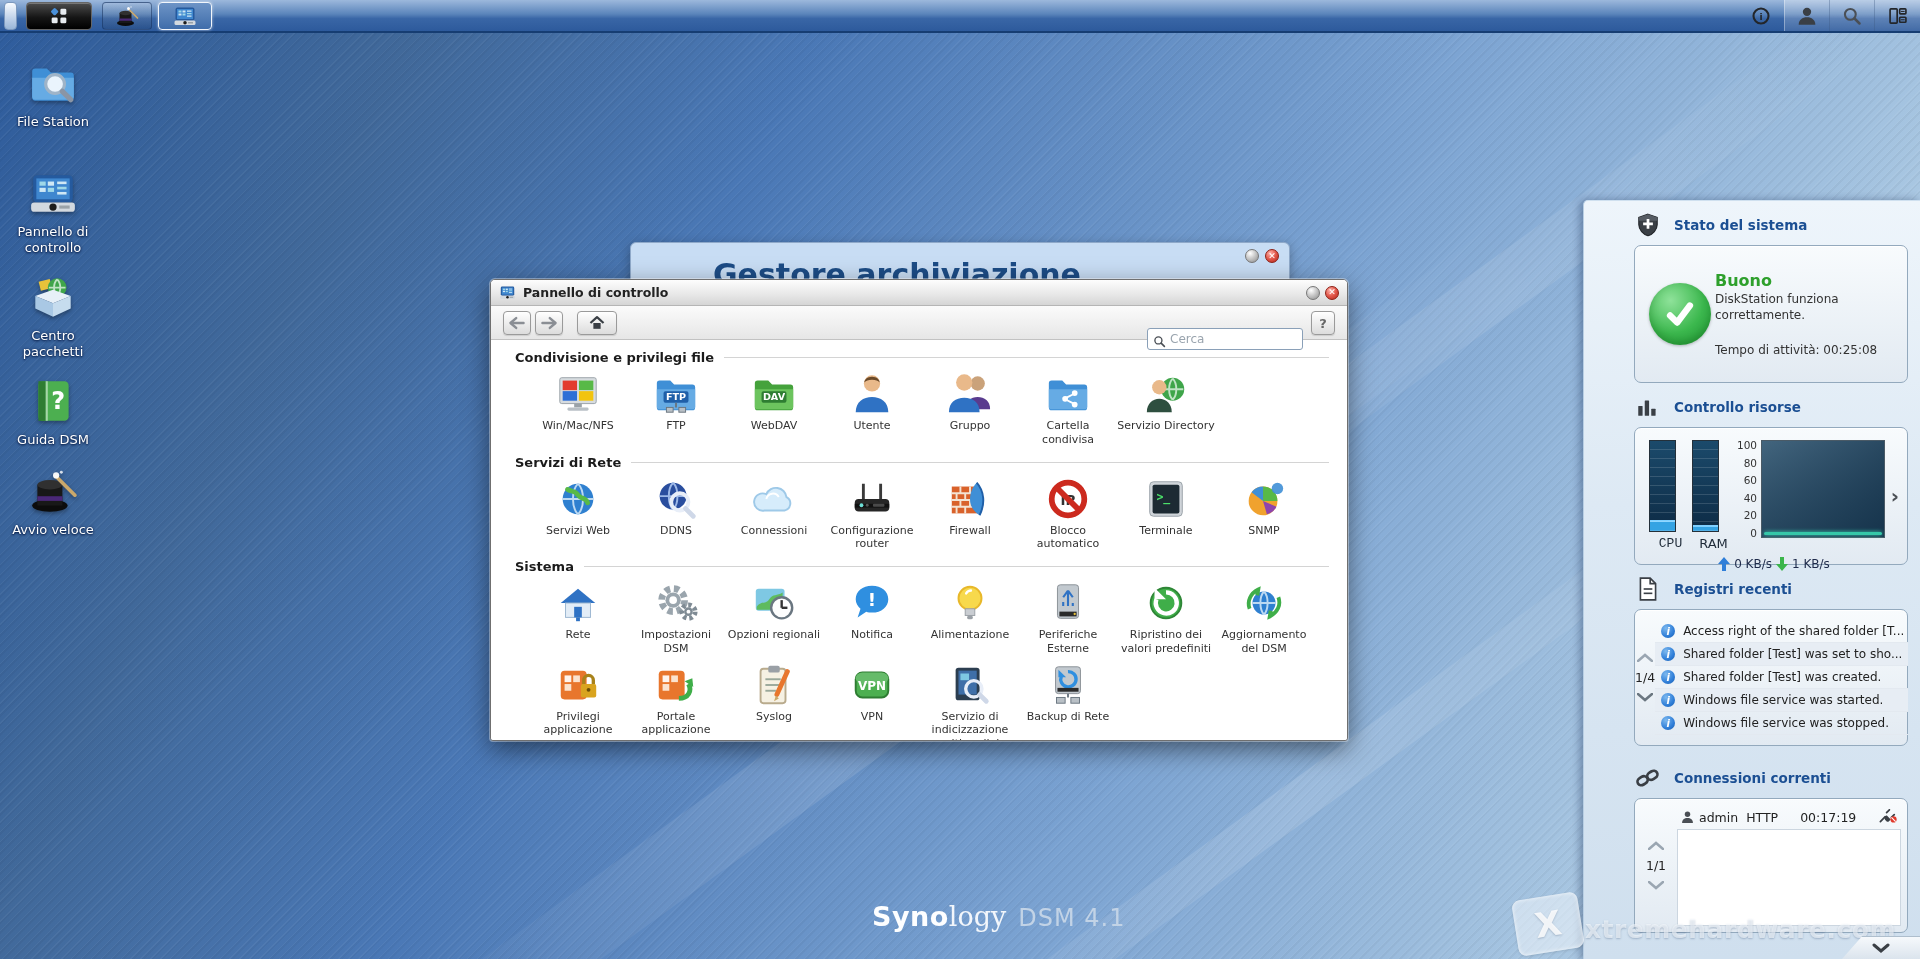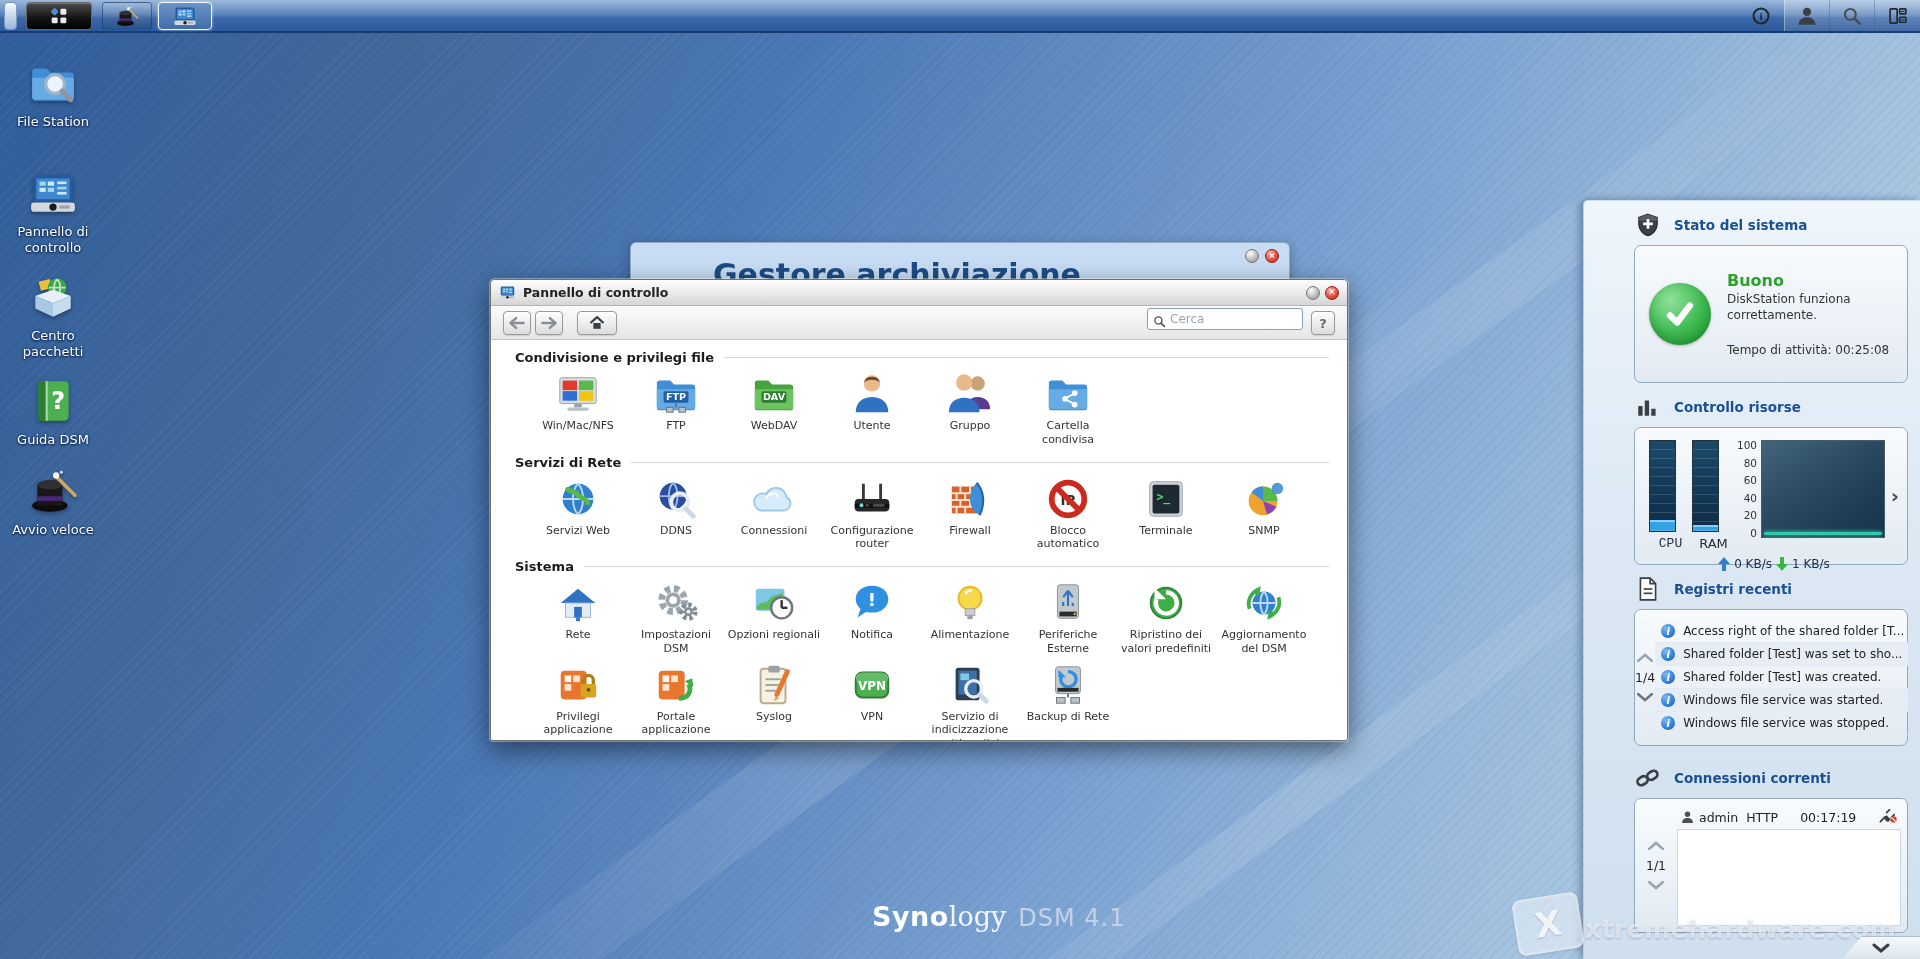--- a/index.html
+++ b/index.html
@@ -54,41 +54,41 @@
     box-shadow:0 0 0 1px rgba(255,255,255,.35), 0 8px 26px rgba(0,0,0,.5); display:flex; flex-direction:column; }
   .titlebar { height:26px; background:linear-gradient(#fdfdfd,#e9e9e9 55%,#d5d5d5); border-bottom:1px solid #b5b5b5; border-radius:4px 4px 0 0; display:flex; align-items:center; padding:0 8px; }
   .titlebar .ticon { width:17px; height:17px; margin-right:7px; }
   .titlebar .ticon svg { width:17px; height:17px; }
   .titlebar .ttl { font-size:12.5px; font-weight:bold; color:#222; flex:1; }
   .titlebar .wbtns { display:flex; gap:5px; }
   .toolbar { height:34px; background:linear-gradient(#fbfbfb,#e6e6e6); border-bottom:1px solid #c2c2c2; display:flex; align-items:center; padding:0 12px; position:relative; }
   .tool-btn { height:24px; border:1px solid #9a9a9a; border-radius:4px; background:linear-gradient(#fff,#dcdcdc); display:flex; align-items:center; justify-content:center; cursor:pointer; box-shadow:0 1px 1px rgba(0,0,0,.12); }
   .nav { width:28px; margin-right:4px; }
   .home { width:40px; margin-left:10px; }
-  .searchbox { position:absolute; right:44px; top:2px; width:156px; height:22px; background:#fff; border:1px solid #8aa0b8; border-radius:3px; display:flex; align-items:center; padding:0 5px; }
+  .searchbox { position:absolute; right:44px; top:22px; width:156px; height:22px; background:#fff; border:1px solid #8aa0b8; border-radius:3px; display:flex; align-items:center; padding:0 5px; }
   .searchbox input { border:none; outline:none; width:118px; font-size:12px; color:#444; margin-left:4px; font-family:"DejaVu Sans", sans-serif; }
   .searchbox input::placeholder { color:#9aa4ae; }
   .help-btn { position:absolute; right:12px; top:5px; width:24px; height:24px; font-size:13px; color:#666; font-weight:bold; }
   .content { flex:1; background:#fff; padding:2px 18px 6px 24px; overflow:hidden; border-radius:0 0 3px 3px; }
   .sect-head { display:flex; align-items:center; margin-top:8px; }
   .sect-head .st { font-size:13px; font-weight:bold; color:#1b1b1b; white-space:nowrap; }
   .sect-head .rule { flex:1; height:1px; background:#d4d4d4; margin-left:10px; }
   .sect-row { display:flex; margin:6px 0 2px 14px; }
   .cp-item { width:98px; display:flex; flex-direction:column; align-items:center; cursor:pointer; }
   .cp-item .ic, .cp-item .ic svg { width:46px; height:46px; }
   .cp-item .cl { margin-top:2px; font-size:11px; color:#333; text-align:center; line-height:1.25; }
 
   
   .sidebar { position:absolute; left:1583px; top:200px; width:337px; height:759px; z-index:30;
     background:linear-gradient(180deg,#eef5fb,#dde9f4 40%,#cfdfee); border-left:1px solid #b9cfe4; border-top:1px solid #cfe0ef; border-radius:5px 0 0 0; box-shadow:-3px 0 8px rgba(0,20,60,.35);padding-left:38px; }
   .widget-head { display:flex; align-items:center; gap:13px; padding:11px 14px 7px 13px; }
   .widget-head .wic, .widget-head .wic svg { width:26px; height:26px; }
   .widget-head .wt { font-size:13.5px; font-weight:bold; color:#1b4f93; }
   .card { margin:0 12px; background:linear-gradient(#f8fbfd,#e2eaf2); border:1px solid #93a9bd; border-radius:7px; box-shadow:inset 0 1px 0 #fff; }
-  .status-card { height:138px; display:flex; align-items:center; padding:10px 14px; gap:16px; }
+  .status-card { height:138px; display:flex; align-items:center; padding:10px 14px; gap:4px; }
   .status-circle { width:62px; height:62px; border-radius:50%; background:radial-gradient(circle at 35% 28%, #8fe29a, #3cb84e 55%, #1f9a35); box-shadow:inset 0 -4px 8px rgba(0,60,0,.25), 0 1px 3px rgba(0,0,0,.25); display:flex; align-items:center; justify-content:center; flex:none; }
   .status-circle svg { width:34px; height:34px; }
   .status-txt { font-size:12px; color:#333; }
   .status-txt .good { color:#2ea02c; font-size:16px; font-weight:bold; margin-bottom:2px; }
   .status-txt .desc { line-height:1.3; }
   .status-txt .uptime { margin-top:20px; }
   .res-card { height:138px; padding:12px 8px 6px 14px; }
   .res-top { display:flex; align-items:flex-start; }
   .gauge { width:27px; height:92px; background:linear-gradient(#1b4a6b,#0d2b45); border:1px solid #24303a; position:relative; overflow:hidden; margin-right:16px; }
   .gauge .segs { position:absolute; inset:0; background:repeating-linear-gradient(180deg, transparent 0 8px, rgba(255,255,255,.14) 8px 9px); }
@@ -394,20 +394,29 @@
               <path d="M4 13c0-2 1-3 3-3h11l4 4h19c2 0 3 1 3 3v21c0 2-1 3-3 3H7c-2 0-3-1-3-3z" fill="#3f8fd6"></path>
               <path d="M4 19h40v18c0 2-1 3-3 3H7c-2 0-3-1-3-3z" fill="#66abe4"></path>
               <circle cx="31" cy="23" r="3" fill="#fff"></circle>
               <circle cx="21" cy="29" r="3" fill="#fff"></circle>
               <circle cx="31" cy="35" r="3" fill="#fff"></circle>
               <line x1="22" y1="28" x2="30" y2="24" stroke="#fff" stroke-width="2"></line>
               <line x1="22" y1="30" x2="30" y2="34" stroke="#fff" stroke-width="2"></line>
             </svg></div>
           <div class="cl">Cartella condivisa</div>
         </div>
+        <div class="cp-item">
+          <div class="ic"><svg viewBox="0 0 48 48" width="100%" height="100%">
+              <circle cx="31" cy="19" r="12" fill="#3fa54a"></circle>
+              <path d="M20 19h22M31 8c5 5 5 17 0 22m0-22c-5 5-5 17 0 22" stroke="#bfe3c4" stroke-width="2" fill="none"></path>
+              <circle cx="17" cy="17" r="7.5" fill="#e9b98a"></circle>
+              <path d="M4 43c0-9 6-14 13-14s13 5 13 14z" fill="#2e4f3f"></path>
+            </svg></div>
+          <div class="cl">Servizio Directory</div>
+        </div>
       </div>
       <div class="sect-head">
         <span class="st">Servizi di Rete</span>
         <span class="rule"></span>
       </div>
       <div class="sect-row">
         <div class="cp-item">
           <div class="ic"><svg viewBox="0 0 48 48" width="100%" height="100%">
               <circle cx="24" cy="24" r="16" fill="#2f80d0"></circle>
               <path d="M8 24h32M24 8c7 7 7 25 0 32M24 8c-7 7-7 25 0 32" stroke="#bcd9f2" stroke-width="2" fill="none"></path>

